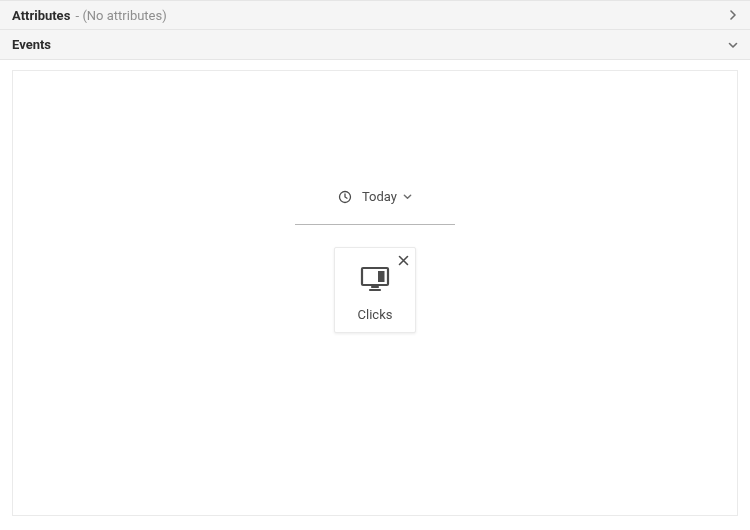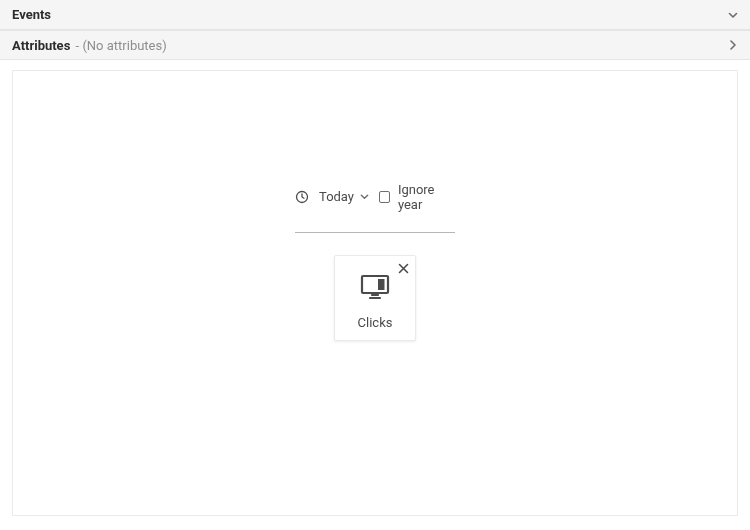--- a/index.html
+++ b/index.html
@@ -139,39 +139,39 @@
     .event-card .event-label {
       font-size: 13px;
       color: #4b4b4b;
     }
   </style>
 </head>
 <body>
 
 <div class="page">
 
-  <div class="section-header" style="border-top:none;">
-    <div>
-      <span class="title">Events</span>
-    </div>
-    <span class="chevron-down-icon">
-      <svg width="10" height="10" viewBox="0 0 10 10">
-          <path d="M1.5 3.5 L5 7 L8.5 3.5" fill="none" stroke="#6e6e6e" stroke-width="1.6" stroke-linecap="round" stroke-linejoin="round"></path>
-        </svg>
-    </span>
-  </div>
-
   <div class="section-header">
     <div>
       <span class="title">Attributes</span>
       <span class="subtitle">- (No attributes)</span>
     </div>
     <span class="chevron-right-icon">
       <svg width="10" height="10" viewBox="0 0 10 10">
           <path d="M3 1 L7 5 L3 9" fill="none" stroke="#6e6e6e" stroke-width="1.6" stroke-linecap="round" stroke-linejoin="round"></path>
+        </svg>
+    </span>
+  </div>
+
+  <div class="section-header" style="border-top:none;">
+    <div>
+      <span class="title">Events</span>
+    </div>
+    <span class="chevron-down-icon">
+      <svg width="10" height="10" viewBox="0 0 10 10">
+          <path d="M1.5 3.5 L5 7 L8.5 3.5" fill="none" stroke="#6e6e6e" stroke-width="1.6" stroke-linecap="round" stroke-linejoin="round"></path>
         </svg>
     </span>
   </div>
 
   <div class="events-body">
     <div class="events-canvas">
       <div class="canvas-center">
 
         <div class="controls-row">
           <span class="clock-icon">
@@ -181,24 +181,20 @@
             </svg>
           </span>
           <div class="today-dropdown">
             <span class="lbl">Today</span>
             <span>
               <svg width="9" height="9" viewBox="0 0 10 10">
                   <path d="M1.5 3.5 L5 7 L8.5 3.5" fill="none" stroke="#6e6e6e" stroke-width="1.6" stroke-linecap="round" stroke-linejoin="round"></path>
                 </svg>
             </span>
           </div>
-          <div class="ignore-year">
-            <span class="checkbox"></span>
-            <span class="lbl">Ignore year</span>
-          </div>
         </div>
 
         <div class="event-card">
           <span class="close-btn">
             <svg width="11" height="11" viewBox="0 0 11 11">
               <path d="M1.5 1.5 L9.5 9.5 M9.5 1.5 L1.5 9.5" stroke="#4b4b4b" stroke-width="1.6" stroke-linecap="round"></path>
             </svg>
           </span>
           <span class="event-icon">
             <svg width="30" height="26" viewBox="0 0 30 26">

